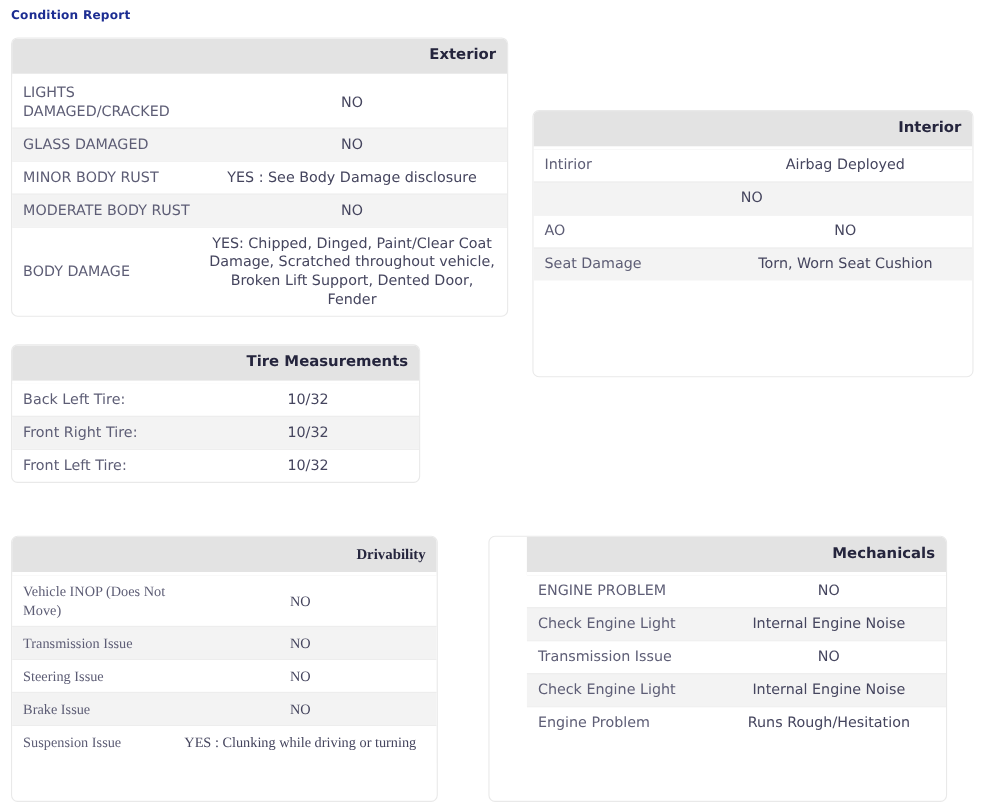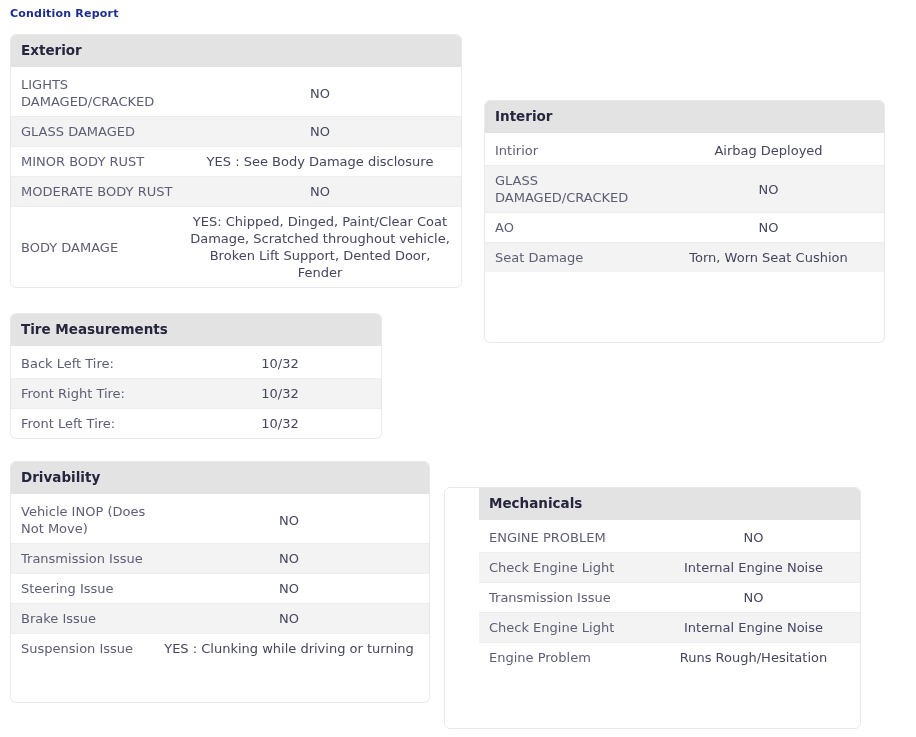--- a/index.html
+++ b/index.html
@@ -21,30 +21,31 @@
     position: absolute;
     background: #ffffff;
     border: 1px solid var(--border, #e9e9e9);
     border-radius: 6px;
     box-sizing: border-box;
     overflow: hidden;
   }
   .card.exterior     { left: 10px;  top: 34px;  width: 452px; }
   .card.interior     { left: 484px; top: 100px; width: 401px; min-height: 243px; }
   .card.tire         { left: 10px;  top: 313px; width: 372px; }
-  .card.drivability  { left: 10px;  top: 461px; width: 420px; min-height: 242px; }
+  .card.drivability  { left: 10px;  top: 487px; width: 388px; min-height: 242px; font-family: Liberation Serif, serif; }
   .card.mechanicals  { left: 444px; top: 487px; width: 417px; min-height: 242px; padding-left: 34px; }
   .thead {
     background: var(--header_bg, #e3e3e3);
     color: var(--header_text, #25253d);
     font-weight: 700;
     font-size: 13.5px;
     line-height: 17px;
     padding: 7px 10px 8px 10px;
     border-bottom: 3px solid #ffffff;
+    text-align: right;
   }
   .trow {
     display: flex;
     align-items: center;
     font-size: 13px;
     line-height: 17px;
   }
   .trow + .trow { border-top: 1px solid #ededed; }
   .trow:nth-child(even) { background: var(--stripe_bg, #f3f3f3); }
   .tlabel {
@@ -97,21 +98,20 @@
 <section class="card interior">
   <header class="thead">
     <span>Interior</span>
   </header>
   <div class="tbody">
       <div class="trow">
         <div class="tlabel">Intirior</div>
         <div class="tvalue">Airbag Deployed</div>
       </div>
       <div class="trow">
-        <div class="tlabel">GLASS DAMAGED/CRACKED</div>
         <div class="tvalue">NO</div>
       </div>
       <div class="trow">
         <div class="tlabel">AO</div>
         <div class="tvalue">NO</div>
       </div>
       <div class="trow">
         <div class="tlabel">Seat Damage</div>
         <div class="tvalue">Torn, Worn Seat Cushion</div>
       </div>

